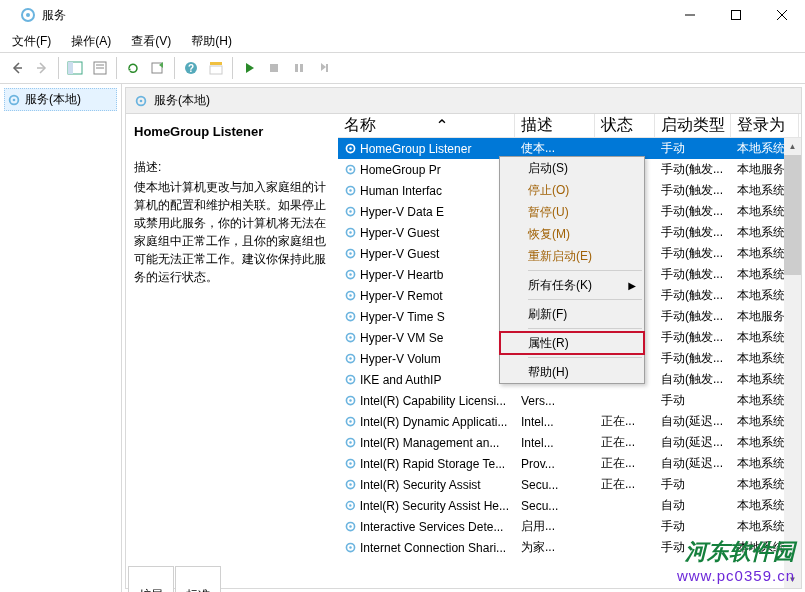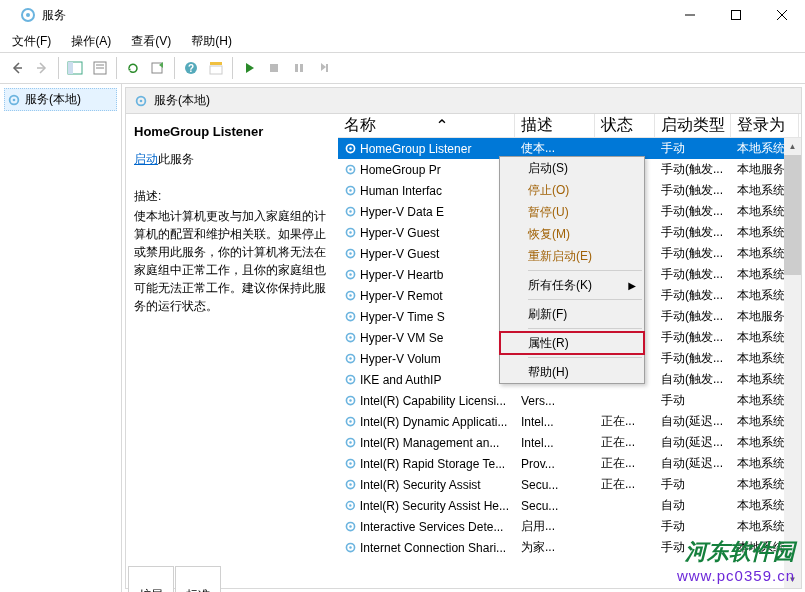--- a/index.html
+++ b/index.html
@@ -199,23 +199,20 @@
       <svg class="gear" width="14" height="14" viewBox="0 0 16 16">
           <circle cx="8" cy="8" r="5" fill="none" stroke="#6bb4df" stroke-width="2"></circle>
           <circle cx="8" cy="8" r="1.5"></circle>
         </svg>
       <span>服务(本地)</span>
     </div>
 
     <div class="right-body">
       <div class="info-panel">
         <div class="svc-name">HomeGroup Listener</div>
-        <div>
-          <span class="svc-link">启动</span><span>此服务</span>
-        </div>
         <div class="svc-desc-label">描述:</div>
         <div class="svc-desc">使本地计算机更改与加入家庭组的计算机的配置和维护相关联。如果停止或禁用此服务，你的计算机将无法在家庭组中正常工作，且你的家庭组也可能无法正常工作。建议你保持此服务的运行状态。</div>
       </div>
 
       <div class="list-panel">
         <div class="list-header">
           <div class="col col-name">
               <span>名称</span>
               <span class="sort-arrow">⌃</span>
             </div>

